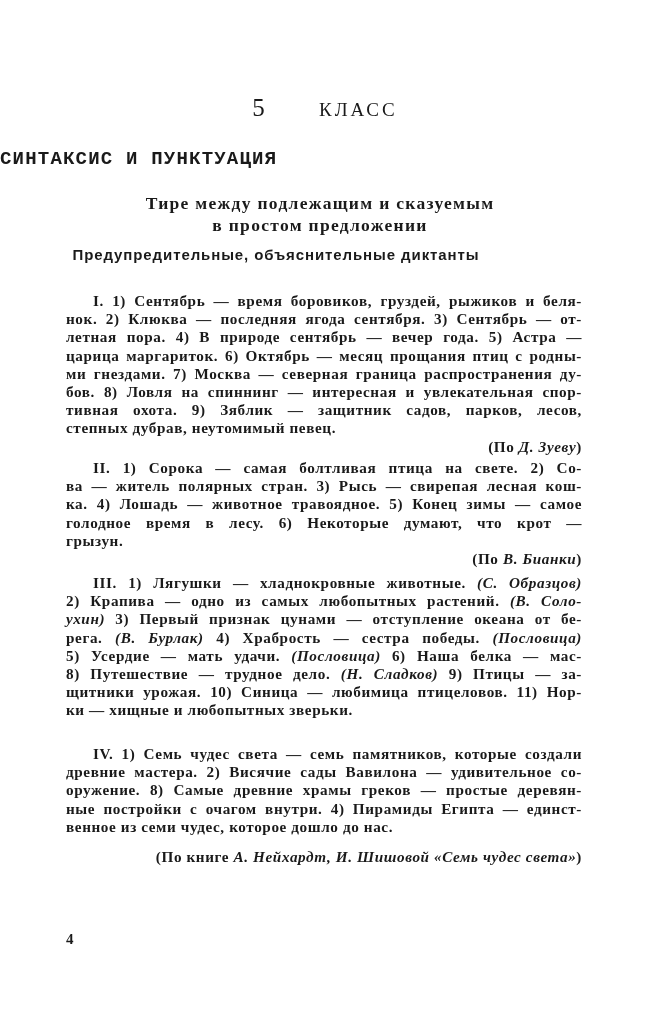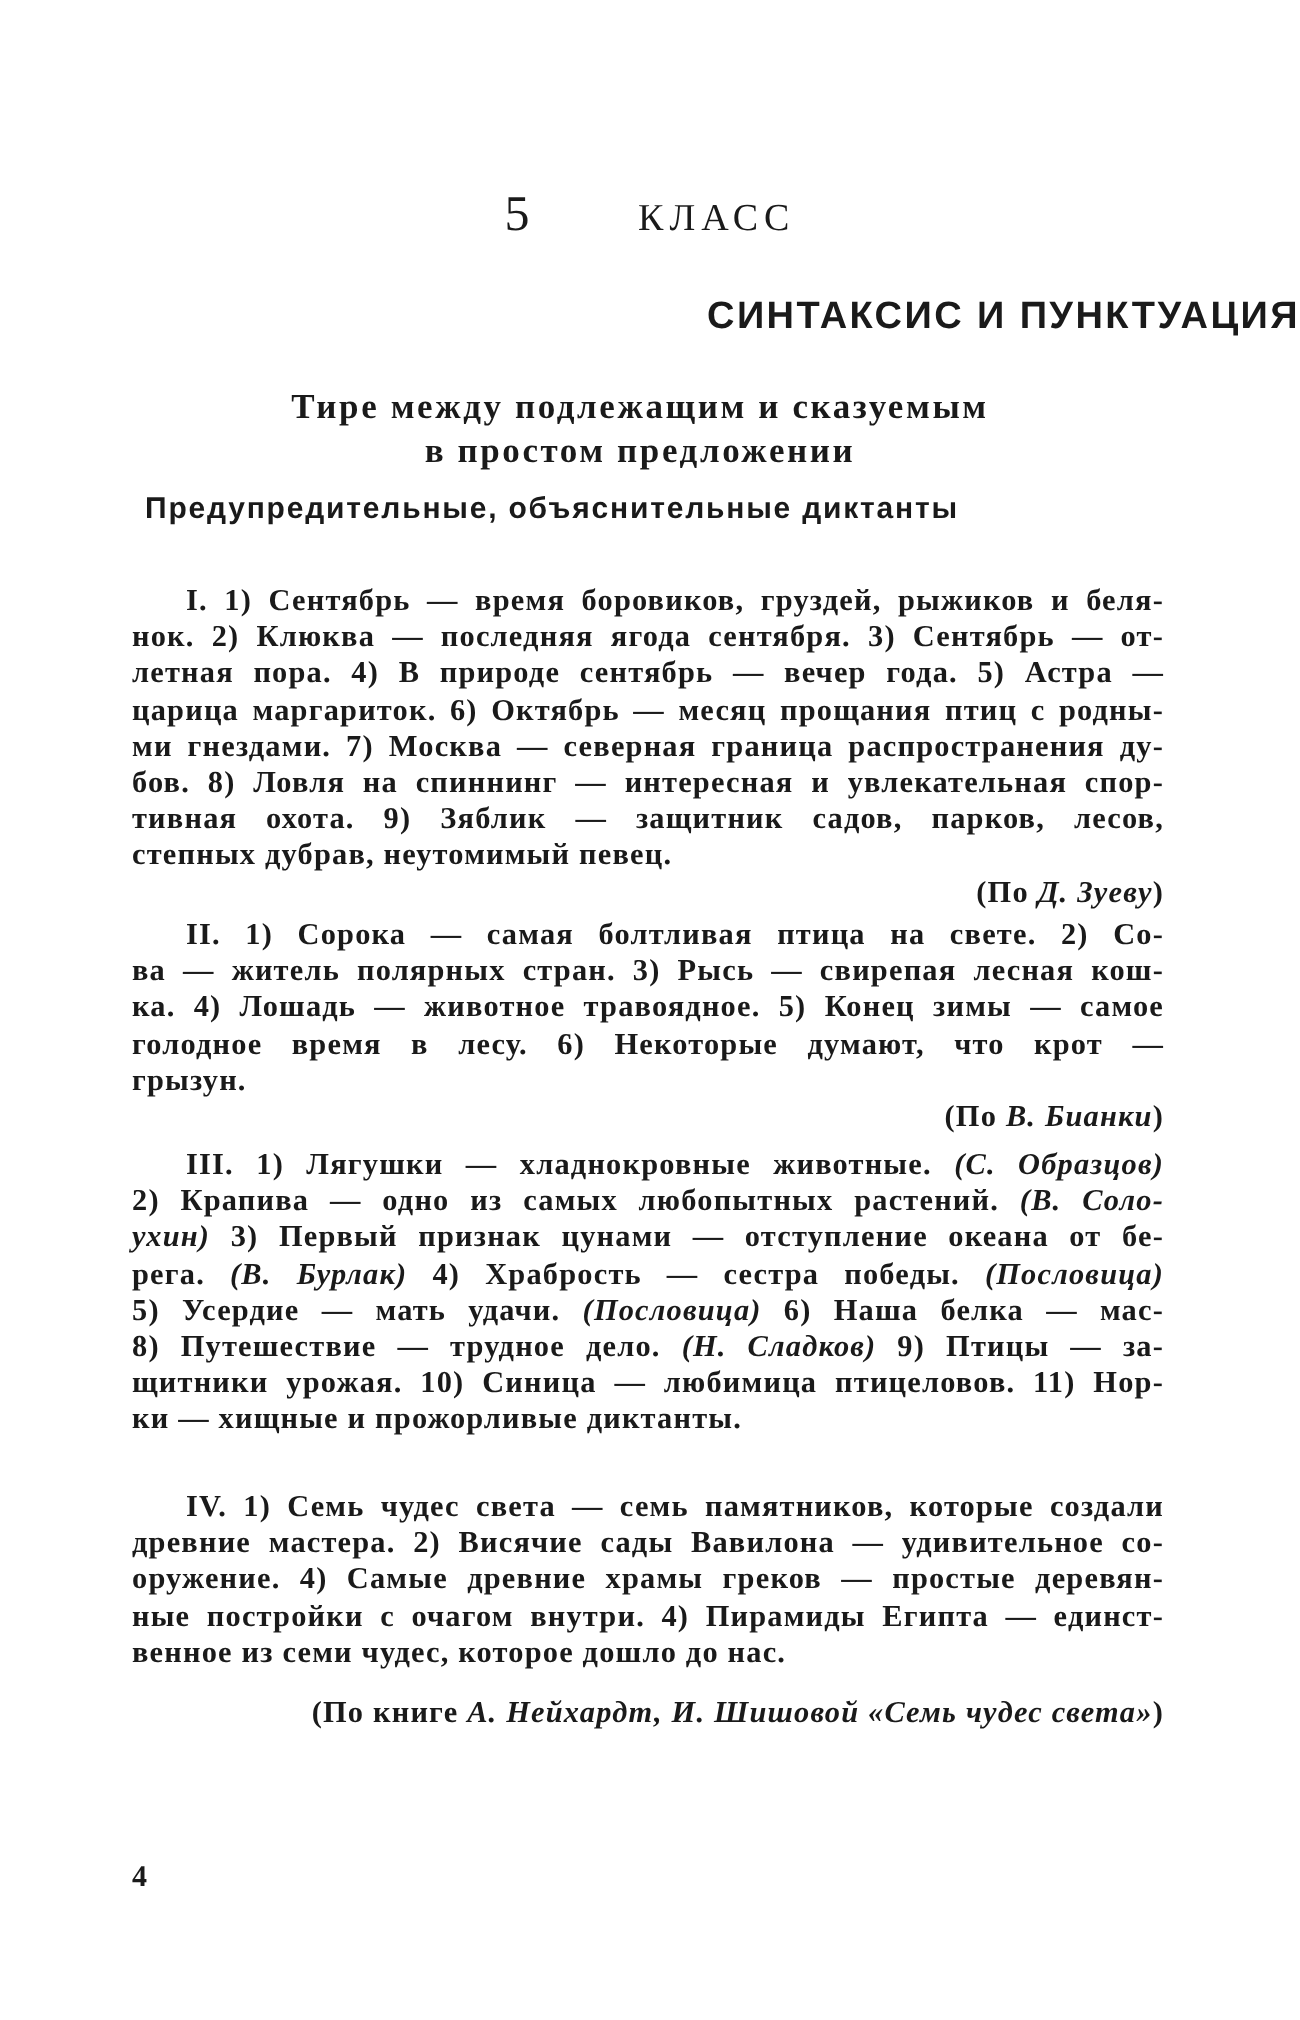--- a/index.html
+++ b/index.html
@@ -6,22 +6,22 @@
   body { width: 650px; height: 1010px; position: relative; overflow: hidden; color: #1a1a1a; }
   .page { position: absolute; left: 0; top: 0; width: 650px; height: 1010px; }
   .serif { font-family: "Liberation Serif", "DejaVu Serif", serif; }
   .sans { font-family: "Liberation Sans", "DejaVu Sans", sans-serif; }
   .grade {
     position: absolute; left: 0; width: 650px; top: 94px; text-align: center;
     font-size: 25px; letter-spacing: 1px;
   }
   .grade .small { font-size: 19px; letter-spacing: 3px; margin-left: 46px; }
   .section-title {
-    position: absolute; left: 0; width: 650px; top: 148px; text-align: right;
-    font-size: 19px; font-weight: bold; letter-spacing: 1.2px;
+    position: absolute; left: 0; width: 650px; top: 148px; text-align: left;
+    font-size: 19px; font-weight: bold; letter-spacing: 1.2px; font-family: Liberation Mono, monospace;
   }
   .topic {
     position: absolute; left: 0; width: 640px; top: 192px; text-align: center;
     font-size: 17.5px; font-weight: bold; line-height: 22px; letter-spacing: 1.3px;
   }
   .subtopic {
     position: absolute; left: 0; width: 552px; top: 246px; text-align: center;
     font-size: 15px; font-weight: bold; letter-spacing: 0.9px;
   }
   .block { position: absolute; left: 66px; width: 516px; font-size: 15.2px; font-weight: bold; }
@@ -76,27 +76,27 @@
   </div>
 
   <div class="block serif" style="top:574px;">
     <span class="line indent"><span>III. 1) Лягушки — хладнокровные животные. </span><i>(С. Образцов)</i></span>
     <span class="line"><span>2) Крапива — одно из самых любопытных растений. </span><i>(В. Соло-</i></span>
     <span class="line"><i>ухин)</i><span> 3) Первый признак цунами — отступление океана от бе-</span></span>
     <span class="line"><span>рега. </span><i>(В. Бурлак)</i><span> 4) Храбрость — сестра победы. </span><i>(Пословица)</i></span>
     <span class="line"><span>5) Усердие — мать удачи. </span><i>(Пословица)</i><span> 6) Наша белка — мас-</span></span>
     <span class="line"><span>8) Путешествие — трудное дело. </span><i>(Н. Сладков)</i><span> 9) Птицы — за-</span></span>
     <span class="line"><span>щитники урожая. 10) Синица — любимица птицеловов. 11) Нор-</span></span>
-    <span class="line last"><span>ки — хищные и прожорливые диктанты.</span></span>
+    <span class="line last"><span>ки — хищные и любопытных зверьки.</span></span>
   </div>
 
   <div class="block serif" style="top:745px;">
     <span class="line indent">IV. 1) Семь чудес света — семь памятников, которые создали</span>
     <span class="line">древние мастера. 2) Висячие сады Вавилона — удивительное со-</span>
-    <span class="line">оружение. 4) Самые древние храмы греков — простые деревян-</span>
+    <span class="line">оружение. 8) Самые древние храмы греков — простые деревян-</span>
     <span class="line">ные постройки с очагом внутри. 4) Пирамиды Египта — единст-</span>
     <span class="line last">венное из семи чудес, которое дошло до нас.</span>
     <span class="line" style="height:12px;"></span>
     <span class="line right"><span>(По книге </span><i>А. Нейхардт, И. Шишовой «Семь чудес света»</i><span>)</span></span>
   </div>
 
   <div class="pagenum serif">4</div>
 </div>
 
 </body></html>

